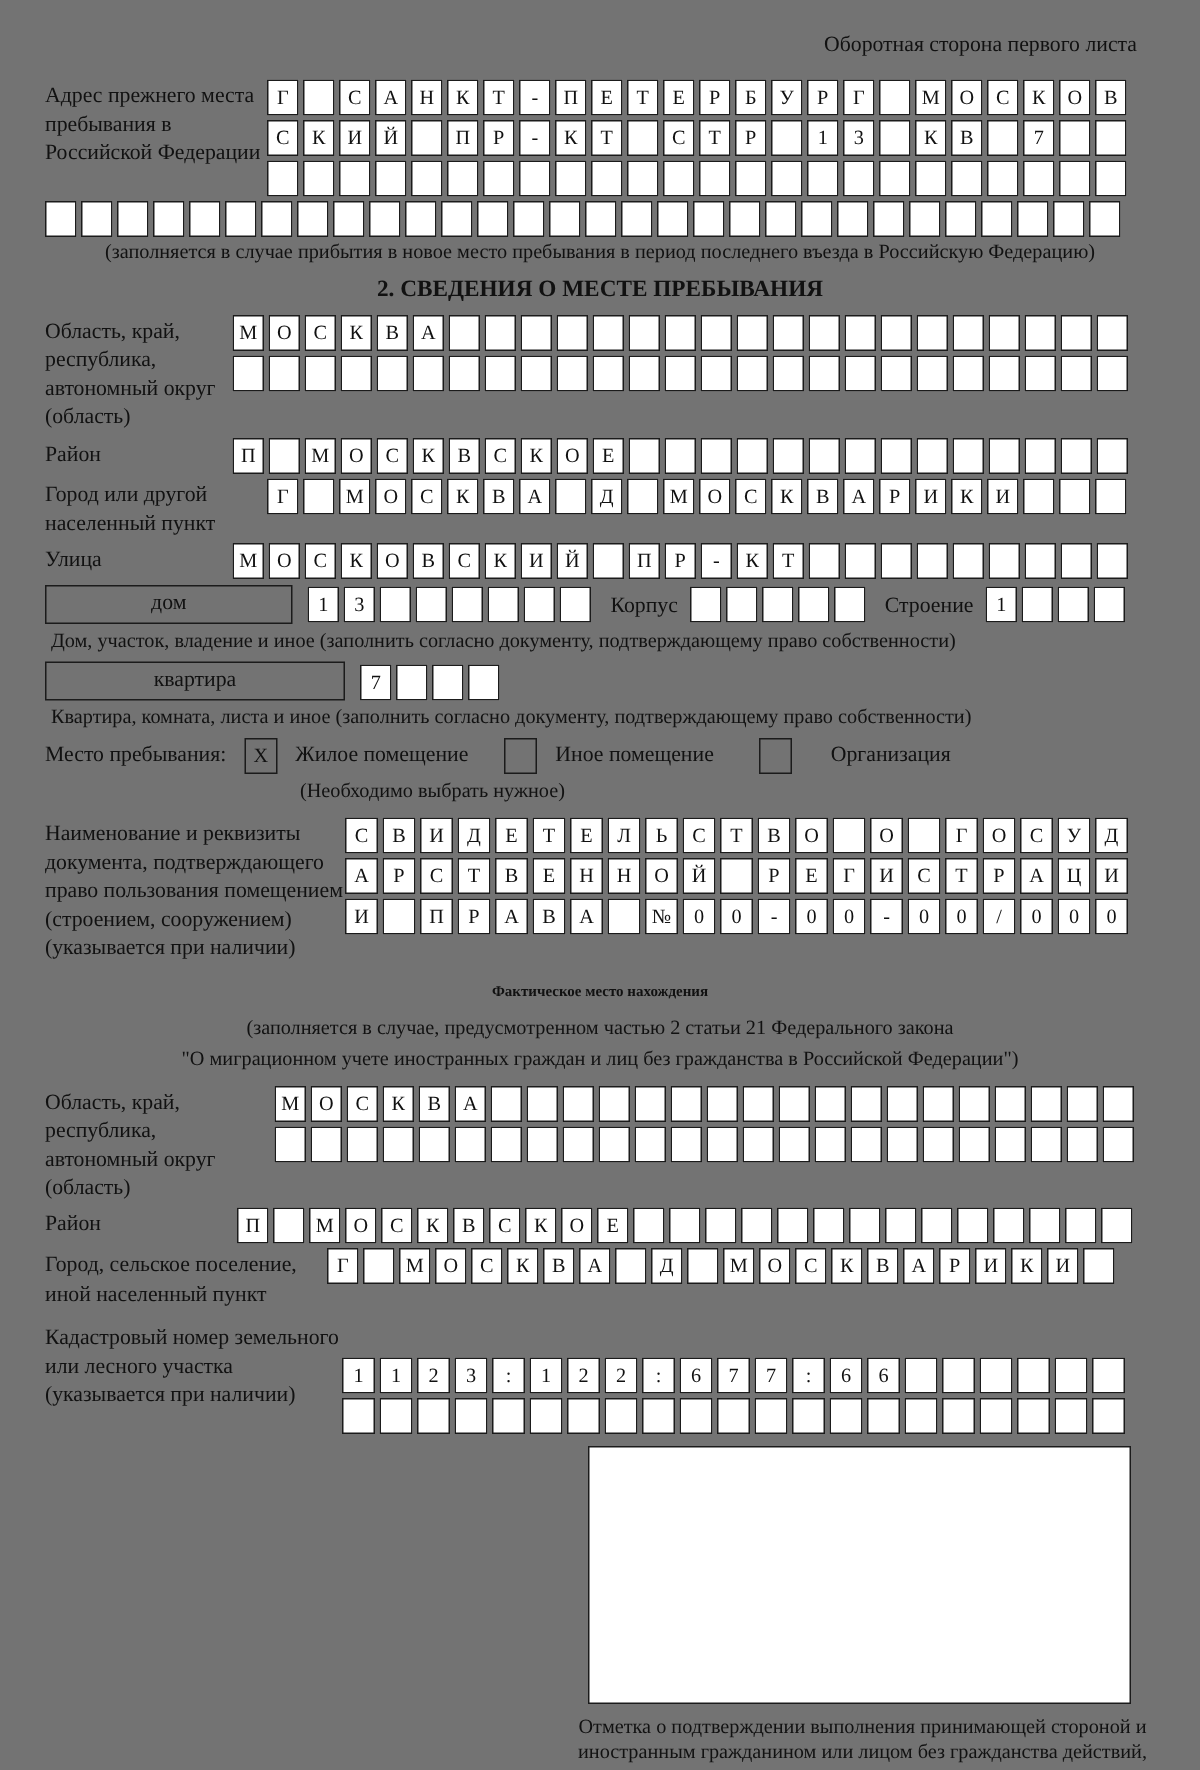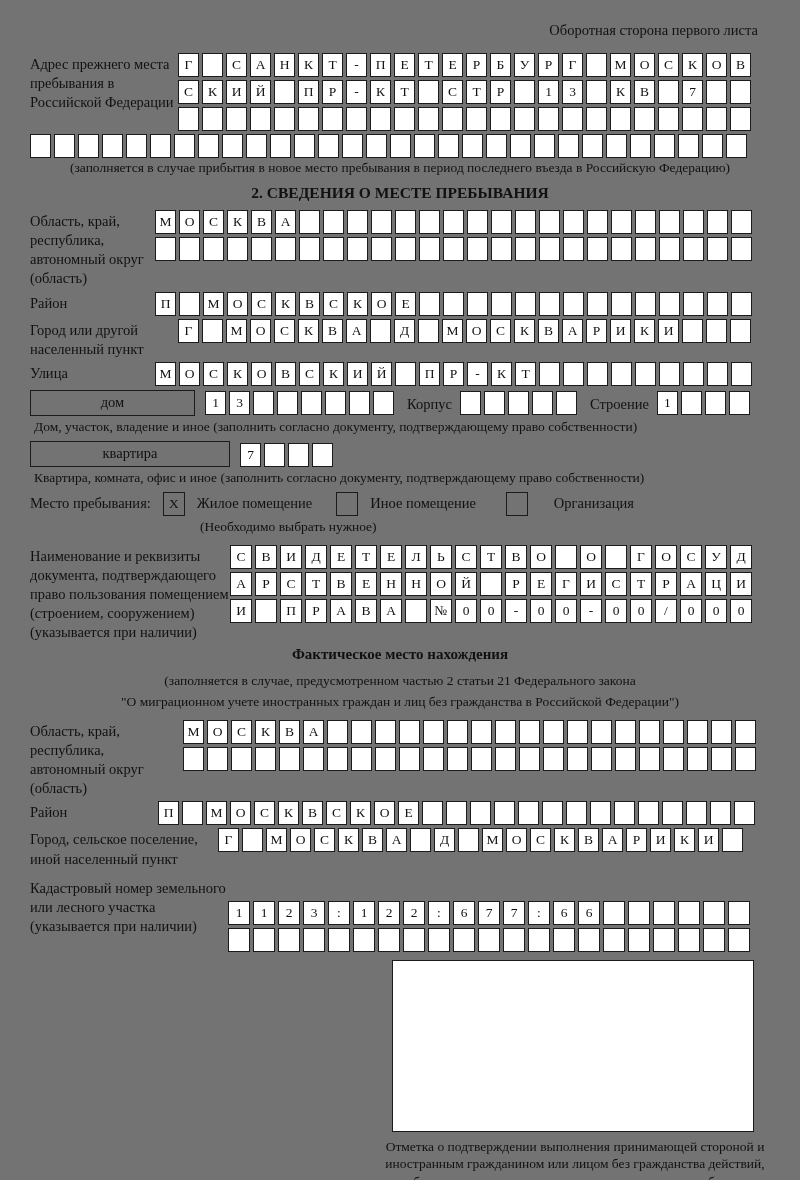--- a/index.html
+++ b/index.html
@@ -30,21 +30,21 @@
   .inline-lbl{font-size:14.5px;margin:3px 8px 0 10px;flex-shrink:0;}
   .caption{font-size:13.5px;margin:1px 0 6px 4px;}
   .checkbox{
     width:22px;height:24px;box-sizing:border-box;border:1.6px solid #1b1b1b;
     display:flex;align-items:center;justify-content:center;font-size:13.5px;
     margin:0 12px 0 12px;flex-shrink:0;
   }
   .mesto{align-items:center;margin-top:6px;}
   .mesto .flabel{padding-top:0;}
   .hint{font-size:13.5px;margin:2px 0 10px 170px;}
-  .fact-title{font-size:15px;font-weight:bold;text-align:center;margin:4px 0 8px 0;}
+  .fact-title{font-size:10px;font-weight:bold;text-align:center;margin:14px 0 8px 0;}
   .fact-note{font-size:13.5px;text-align:center;line-height:1.5;margin-bottom:8px;}
   .stamp-box{
     box-sizing:border-box;border:1.7px solid #1b1b1b;width:362px;height:172px;
     margin:8px 0 6px 362px;background:#fff;
   }
   .stamp-caption{font-size:13.5px;text-align:center;width:410px;margin-left:340px;line-height:1.3;}
 </style>
 </head>
 <body>
 
@@ -355,21 +355,21 @@
 
   <div class="field" style="align-items:flex-end;">
     <div class="named-box" style="width:200px;margin-right:10px;">квартира</div>
     <div class="cells">
         <span class="cell">7</span>
         <span class="cell"></span>
         <span class="cell"></span>
         <span class="cell"></span>
       </div>
   </div>
-  <div class="caption">Квартира, комната, офис и иное (заполнить согласно документу, подтверждающему право собственности)</div>
+  <div class="caption">Квартира, комната, листа и иное (заполнить согласно документу, подтверждающему право собственности)</div>
 
   <div class="field mesto">
     <div class="flabel">Место пребывания:</div>
     <div class="checkbox">X</div>
     <div class="flabel">Жилое помещение</div>
     <div class="checkbox" style="margin-left:24px;"></div>
     <div class="flabel">Иное помещение</div>
     <div class="checkbox" style="margin-left:30px;margin-right:26px;"></div>
     <div class="flabel">Организация</div>
   </div>

